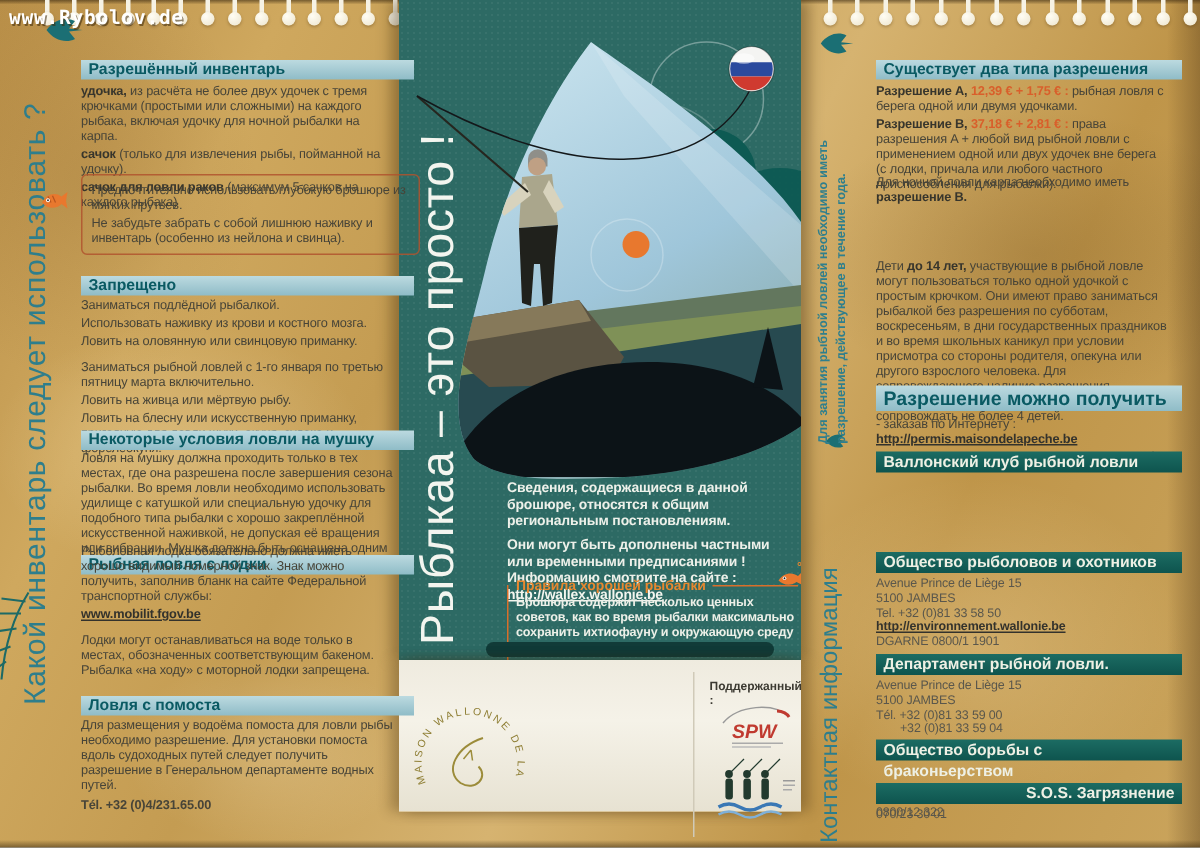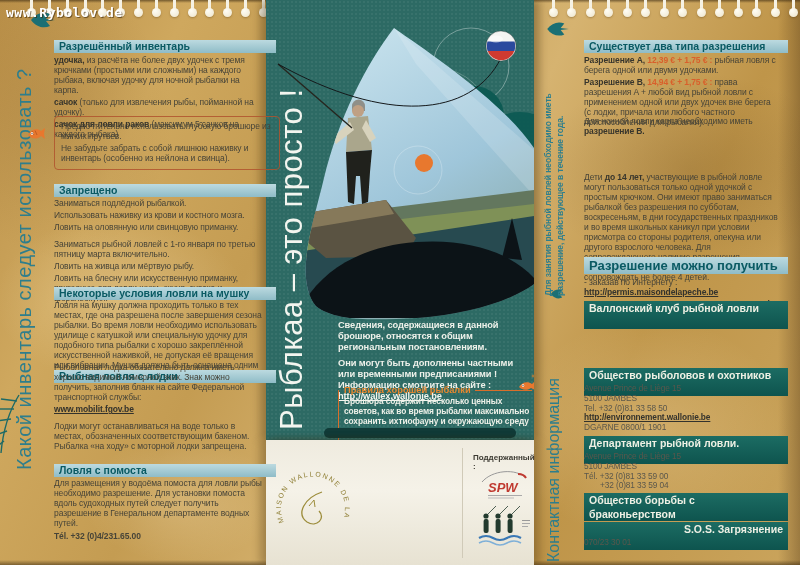--- a/index.html
+++ b/index.html
@@ -36,41 +36,41 @@
   .r-vtitle{left:545px;top:380px;height:182px;width:24px;font-size:16px;color:#2e7e8c;}
 
   
   .abs{position:absolute;}
   .col-l{left:54px;width:212px;}
   .col-r{left:584px;width:194px;}
   .hbar{background:linear-gradient(180deg,#bcdae0,#8fbcc7);color:#0a5a63;font-weight:bold;
     font-size:10.5px;line-height:13px;padding:0 5px;height:13px;}
   .hbar.big{font-size:13px;line-height:17px;height:17px;}
   .dbar{background:linear-gradient(180deg,#1c6c63,#0e544e);color:#eef0e4;font-weight:bold;
-    font-size:10.5px;line-height:14px;padding:0 5px;height:28px;}
+    font-size:10.5px;line-height:14px;padding:0 5px;height:14px;}
   .body-txt{font-size:8.5px;line-height:10px;letter-spacing:-.1px;color:#474438;}
   .body-txt p{margin:0 0 2px 0;}
   .body-txt b.lead{color:#37352c;}
   .lnk{font-weight:bold;text-decoration:underline;color:#33322c;}
   .price{color:#d95f2b;font-weight:bold;}
   .gap{margin-top:7px !important;}
   .phone{font-weight:bold;margin-top:3px !important;}
   .contact-lines{font-size:8.3px;line-height:9.2px;color:#5a574c;letter-spacing:-.1px;}
   .contact-lines div{margin-bottom:.6px;}
   .indent{padding-left:16px;}
 
   
   .notebox{border:1px solid rgba(176,83,46,.85);border-radius:4px;padding:4px 6px;}
   .notebox p{margin:0 0 2px 0;}
 
   
   .teal-page{position:absolute;left:266px;top:0;width:268px;height:440px;background:#2d6a64;
     background-image:radial-gradient(rgba(255,255,255,.05) 1px, transparent 1px);background-size:4px 4px;
     box-shadow:-6px 0 8px rgba(60,40,10,.35), 6px 0 8px rgba(60,40,10,.35);overflow:hidden;}
-  .white-footer{position:absolute;left:266px;top:440px;width:268px;height:125px;
+  .white-footer{position:absolute;left:266px;top:440px;width:268px;height:101px;
     background:linear-gradient(180deg,#efebdf,#f5f2e8 40%,#e7e2d2);
     box-shadow:-6px 0 8px rgba(60,40,10,.3), 6px 0 8px rgba(60,40,10,.3);}
   .wf-divider{position:absolute;left:196px;top:8px;width:1px;height:110px;background:#d0cab8;}
   .supported{position:absolute;left:207px;top:13px;font-size:8px;font-weight:bold;color:#3c3a32;}
   .c-info{position:absolute;left:72px;top:320px;width:190px;color:#eef1ea;font-size:9.3px;line-height:11px;font-weight:bold;letter-spacing:-.1px;}
   .c-info p{margin:0 0 5px 0;}
   .c-info .lnk{color:#f4f6ef;}
   .rulesbox{position:absolute;left:72px;top:390px;width:188px;border:1px solid #d96f2a;border-top:none;padding:0 5px 4px 5px;}
   .rb-head{display:flex;align-items:center;height:10px;margin-top:-5px;}
   .rb-title{color:#e8882f;font-weight:bold;font-size:9.3px;white-space:nowrap;padding-right:4px;}
@@ -317,21 +317,21 @@
 
   <div class="vtext r-vnote l1">Для занятия рыбной ловлей необходимо иметь</div>
   <div class="vtext r-vnote l2">разрешение, действующее в течение года.</div>
   <div class="vtext r-vtitle">Контактная информация</div>
 
   <div class="abs col-r hbar" style="top:40px;">Существует два типа разрешения</div>
   <div class="abs col-r body-txt" style="top:55px;">
     <p><b class="lead">Разрешение A,</b><span class="price"> 12,39 € + 1,75 € :</span><span> рыбная ловля с берега одной или двумя удочками.</span></p>
   </div>
   <div class="abs col-r body-txt" style="top:77px;">
-    <p><b class="lead">Разрешение B,</b><span class="price"> 14,94 € + 1,75 € :</span><span> права разрешения A + любой вид рыбной ловли с применением одной или двух удочек вне берега (с лодки, причала или любого частного приспособления для рыбалки).</span></p>
+    <p><b class="lead">Разрешение B,</b><span class="price"> 37,18 € + 2,81 € :</span><span> права разрешения A + любой вид рыбной ловли с применением одной или двух удочек вне берега (с лодки, причала или любого частного приспособления для рыбалки).</span></p>
   </div>
   <div class="abs col-r body-txt" style="top:116px;">
     <p><span>Для ночной ловли карпа необходимо иметь </span><b class="lead">разрешение B.</b></p>
   </div>
   <div class="abs col-r body-txt" style="top:172px;">
     <p><span>Дети </span><b class="lead">до 14 лет,</b><span> участвующие в рыбной ловле могут пользоваться только одной удочкой с простым крючком. Они имеют право заниматься рыбалкой без разрешения по субботам, воскресеньям, в дни государственных праздников и во время школьных каникул при условии присмотра со стороны родителя, опекуна или другого взрослого человека. Для сопровождающего наличие разрешения обязательно. Один взрослый может сопровождать не более 4 детей.</span></p>
   </div>
 
   <div class="abs col-r body-txt" style="top:277px;">
     <p><span>- заказав по Интернету : </span><a class="lnk">http://permis.maisondelapeche.be</a></p>

